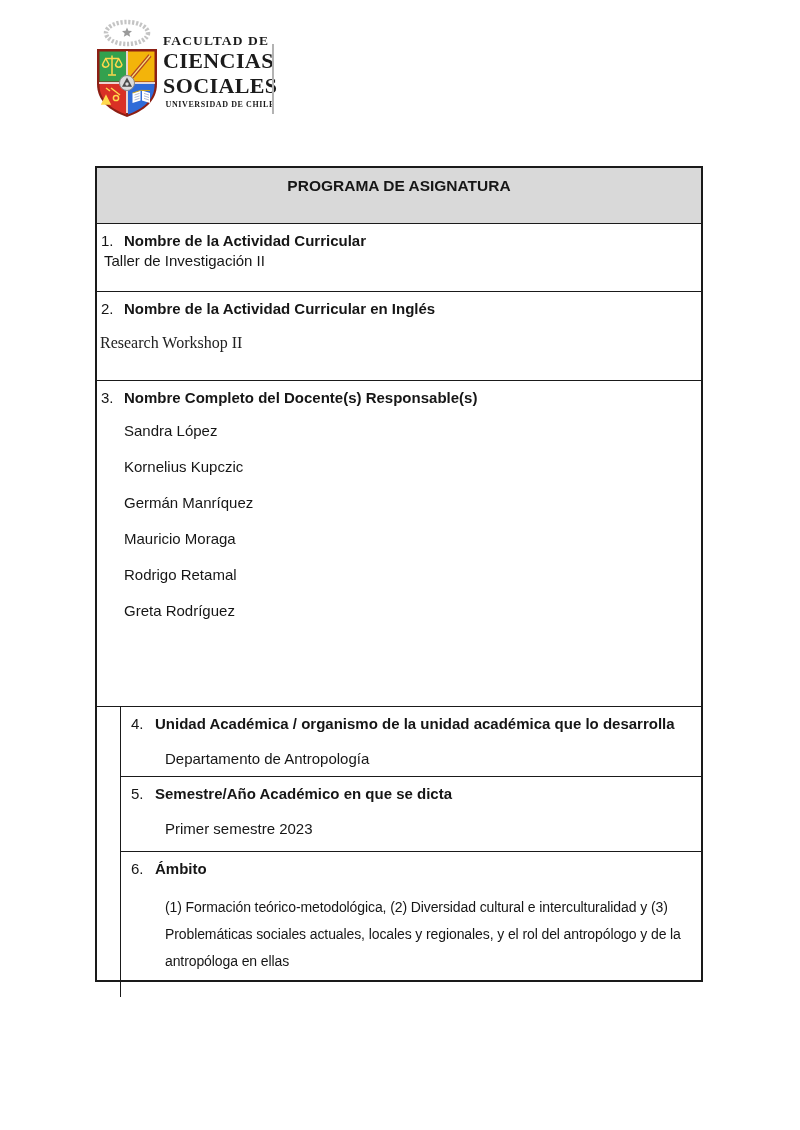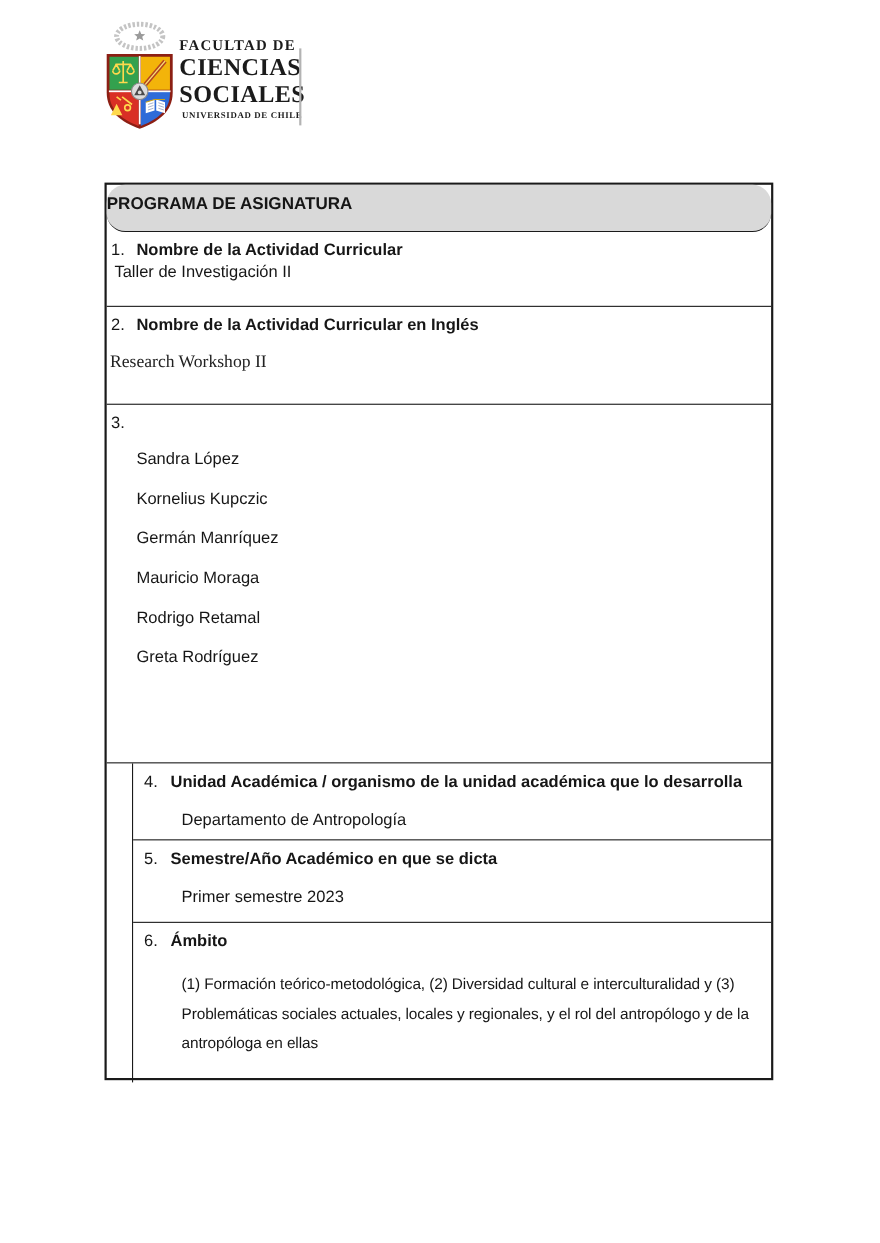--- a/index.html
+++ b/index.html
@@ -34,28 +34,27 @@
   .school-line2 { font-size: 27px; letter-spacing: 1.5px; font-weight: bold; line-height: 30px; margin-top: 1px; }
 
   
   .doc-table {
     position: absolute; left: 95px; top: 166px;
     width: 608px; height: 816px;
     border: 2px solid #1a1a1a;
     background: #ffffff;
   }
   .thead {
-    height: 43px;
+    height: 56px;
     background: #d9d9d9;
     border-bottom: 1px solid #1a1a1a;
-    text-align: left;
+    text-align: center;
     font-weight: bold;
     font-size: 15.5px;
     padding-top: 9px;
-    border-radius: 17px;
   }
   .row {
     border-bottom: 1px solid #1a1a1a;
     padding: 7px 8px 0 2px;
     font-size: 15px;
   }
   .r1 { height: 68px; }
   .r2 { height: 89px; }
   .r3 { height: 326px; }
   .labelline { display: flex; line-height: 20px; }
@@ -165,20 +164,21 @@
       <div class="labelline">
         <span class="num">2.</span>
         <span class="lbl">Nombre de la Actividad Curricular en Inglés</span>
       </div>
       <div class="val">Research Workshop II</div>
     </section>
 
     <section class="row r3">
       <div class="labelline">
         <span class="num">3.</span>
+        <span class="lbl">Nombre Completo del Docente(s) Responsable(s)</span>
       </div>
       <div class="names">
         <div>Sandra López</div>
         <div>Kornelius Kupczic</div>
         <div>Germán Manríquez</div>
         <div>Mauricio Moraga</div>
         <div>Rodrigo Retamal</div>
         <div>Greta Rodríguez</div>
       </div>
     </section>

